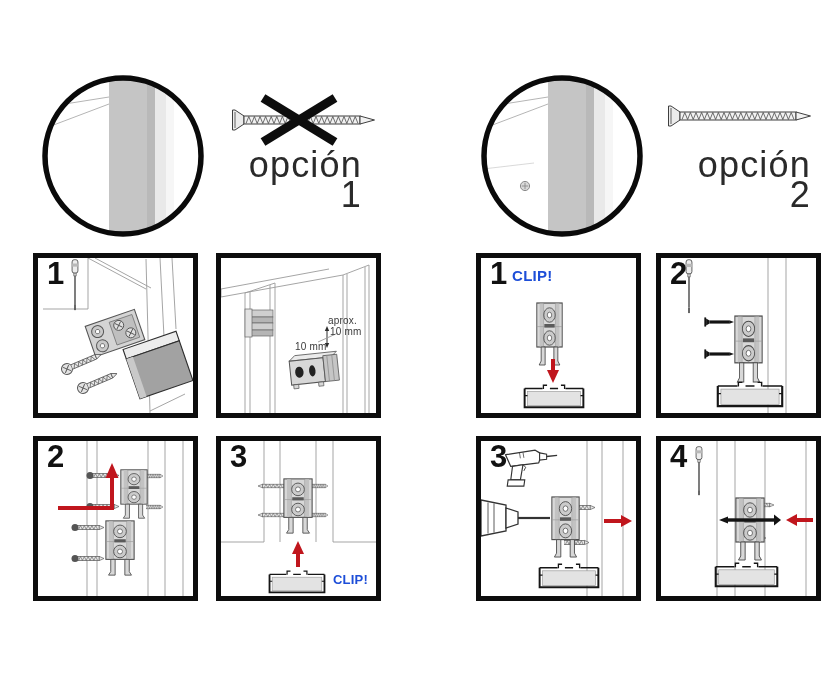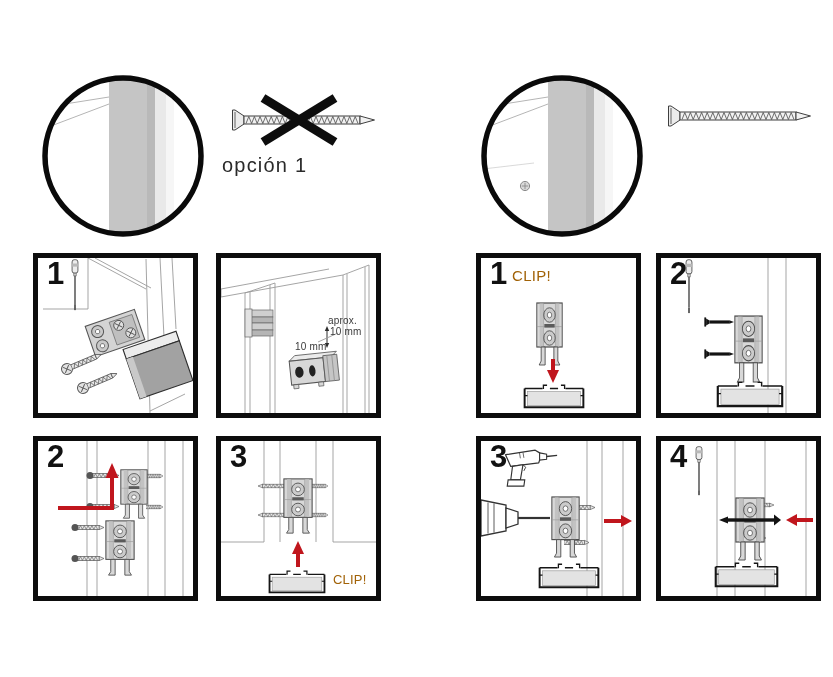--- a/index.html
+++ b/index.html
@@ -2,22 +2,22 @@
 <html><head>
 <meta charset="utf-8">
 <style>
   html,body{margin:0;padding:0;background:#fff;}
   body{width:833px;height:677px;overflow:hidden;font-family:"Liberation Sans",sans-serif;position:relative;}
   .sheet{position:absolute;left:0;top:0;width:833px;height:677px;background:#fff;}
   .abs{position:absolute;}
   .panel{position:absolute;width:165px;height:165px;border:5px solid #0d0d0d;background:#fff;box-sizing:border-box;}
   .panel svg.art{position:absolute;left:0;top:0;width:155px;height:155px;}
   .step-num{position:absolute;left:9px;top:0;font-size:31px;font-weight:700;color:#111;line-height:1.05;z-index:3;}
-  .opt-label{position:absolute;font-size:20px;font-weight:400;color:#2a2a2a;letter-spacing:1.2px;text-align:left;width:140px;line-height:30px;}
-  .clip-label{position:absolute;font-weight:400;color:#a16207;z-index:3;}
+  .opt-label{position:absolute;font-size:36px;font-weight:400;color:#2a2a2a;letter-spacing:1.2px;text-align:right;width:140px;line-height:30px;}
+  .clip-label{position:absolute;font-weight:700;color:#1d4ed8;z-index:3;}
   .clip-label.big{font-size:15px;letter-spacing:0.3px;}
   .clip-label.small{font-size:13px;letter-spacing:0.2px;}
   .anno{position:absolute;font-size:10px;color:#3a3a3a;line-height:10.5px;z-index:3;letter-spacing:0.2px;}
 </style>
 </head>
 <body>
 
 <svg width="0" height="0" style="position:absolute" aria-hidden="true">
   <defs>
     <symbol id="sym-screw" viewBox="0 0 144 24" preserveAspectRatio="none">
@@ -134,20 +134,21 @@
         <circle cx="46" cy="113" r="4.6" fill="#d9d9d9" stroke="#8a8a8a" stroke-width="1"></circle>
         <path d="M42.8,113 L49.2,113 M46,109.8 L46,116.2" stroke="#8a8a8a" stroke-width="0.9"></path>
       </g>
     </g>
     <circle cx="83" cy="83" r="78" fill="none" stroke="#0a0a0a" stroke-width="5.5"></circle>
   </svg>
 
   <svg class="abs" style="left:666px;top:103px" width="146" height="26" viewBox="0 0 146 26">
     <use href="#sym-screw" x="1" y="1" width="144" height="24"></use>
   </svg>
+  <div class="opt-label" style="left:671px;top:150px">opción 2</div>
 
   <div class="panel" style="left:33px;top:253px">
     <span class="step-num">1</span>
     <svg class="art" viewBox="5 5 155 155">
       <g stroke="#9b9b9b" stroke-width="0.9" fill="none">
         <path d="M55,5 L55,56 L10,56"></path>
         <path d="M55,5 L113,36"></path>
         <path d="M62,5 L118,35"></path>
         <path d="M113,6 L117,160"></path>
         <path d="M127,5 L131,84"></path>

